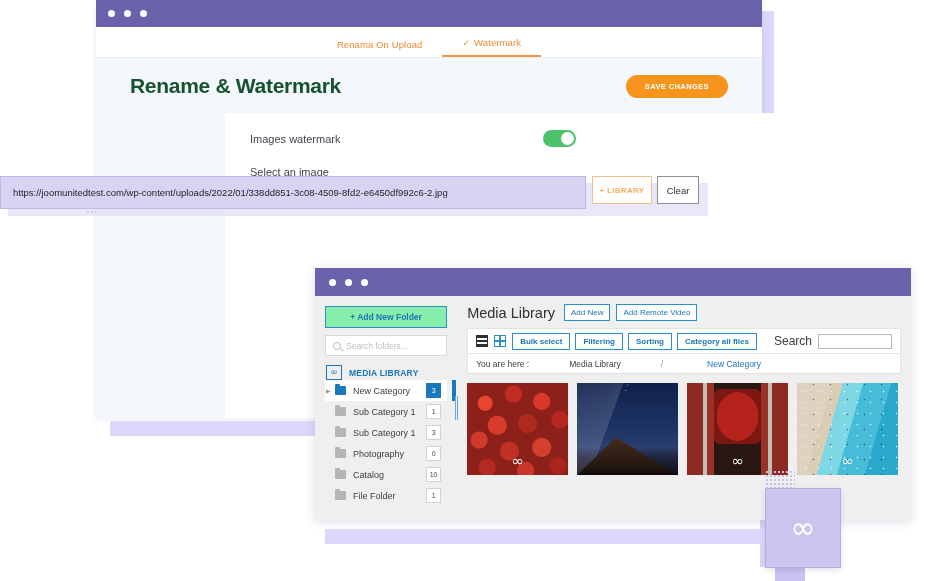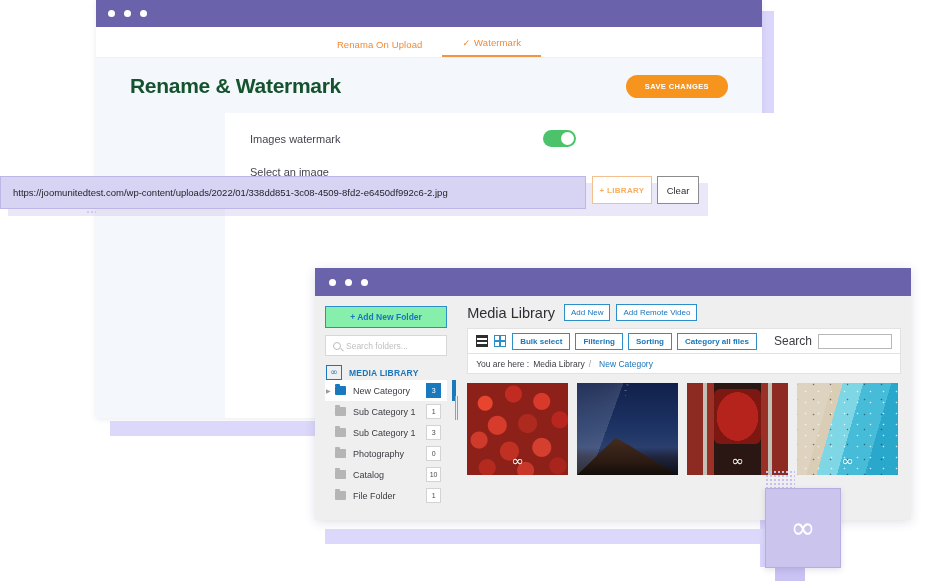--- a/index.html
+++ b/index.html
@@ -152,21 +152,21 @@
   #icon-grid-view:before{content:"";position:absolute;left:4px;top:0;width:1.5px;height:100%;background:#2d8fc9;}
   #icon-grid-view:after{content:"";position:absolute;top:4px;left:0;height:1.5px;width:100%;background:#2d8fc9;}
   .tb-btn{border:1px solid #2d8fc9;background:#fff;color:#1a76ba;font-size:8px;
     padding:3px 7px;margin-right:5px;cursor:pointer;white-space:nowrap;font-weight:bold;}
   #search-label{font-size:12px;color:#3b3b42;margin:0 6px 0 12px;}
   #search-input{width:74px;height:15px;border:1px solid #b8b8b8;background:#fff;outline:none;
     font-family:inherit;font-size:8px;box-sizing:border-box;}
 
   #breadcrumb{background:#fff;border:1px solid #e2e2e2;border-top:none;height:20px;
     display:flex;align-items:center;padding-left:8px;box-sizing:border-box;font-size:8.5px;
-    color:#3b3b42;}
+    color:#3b3b42;gap:36px;}
   #breadcrumb .crumb-link{color:#1a76ba;margin-left:4px;cursor:pointer;}
   #breadcrumb .sep{margin:0 4px;color:#9a9a9a;}
   #breadcrumb .here{margin-right:4px;}
 
   #thumb-grid{display:flex;margin-top:9px;gap:9px;}
   .thumb{width:101px;height:92px;position:relative;overflow:hidden;}
   .wm{position:absolute;left:50%;bottom:6px;transform:translateX(-50%);color:#fff;
     font-size:15px;line-height:1;font-family:"DejaVu Sans",sans-serif;opacity:.95;
     text-shadow:0 0 2px rgba(0,0,0,.25);}
 

